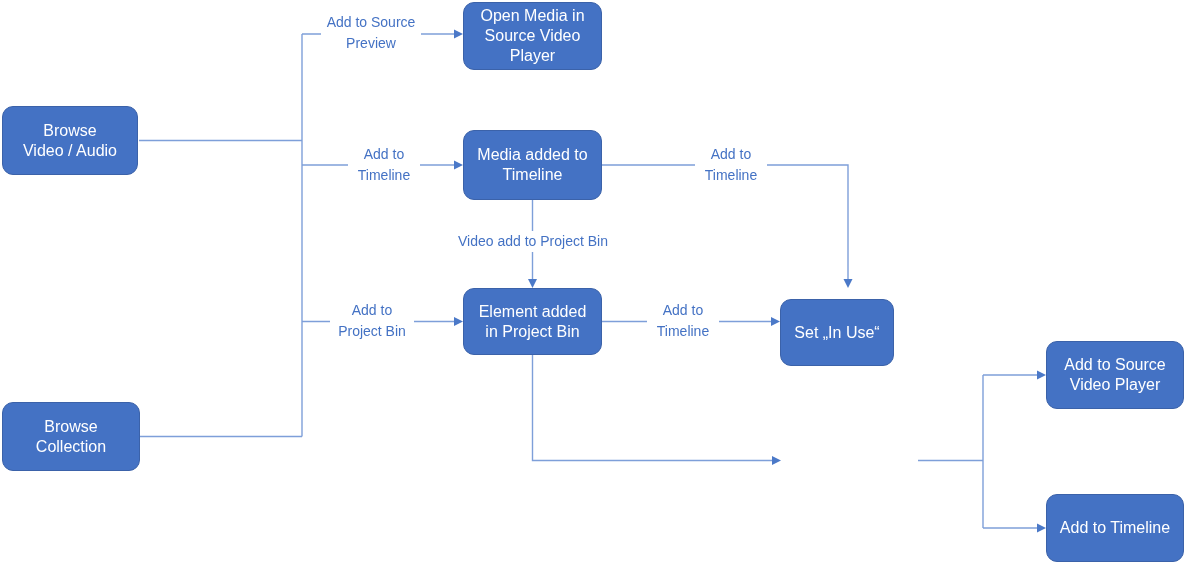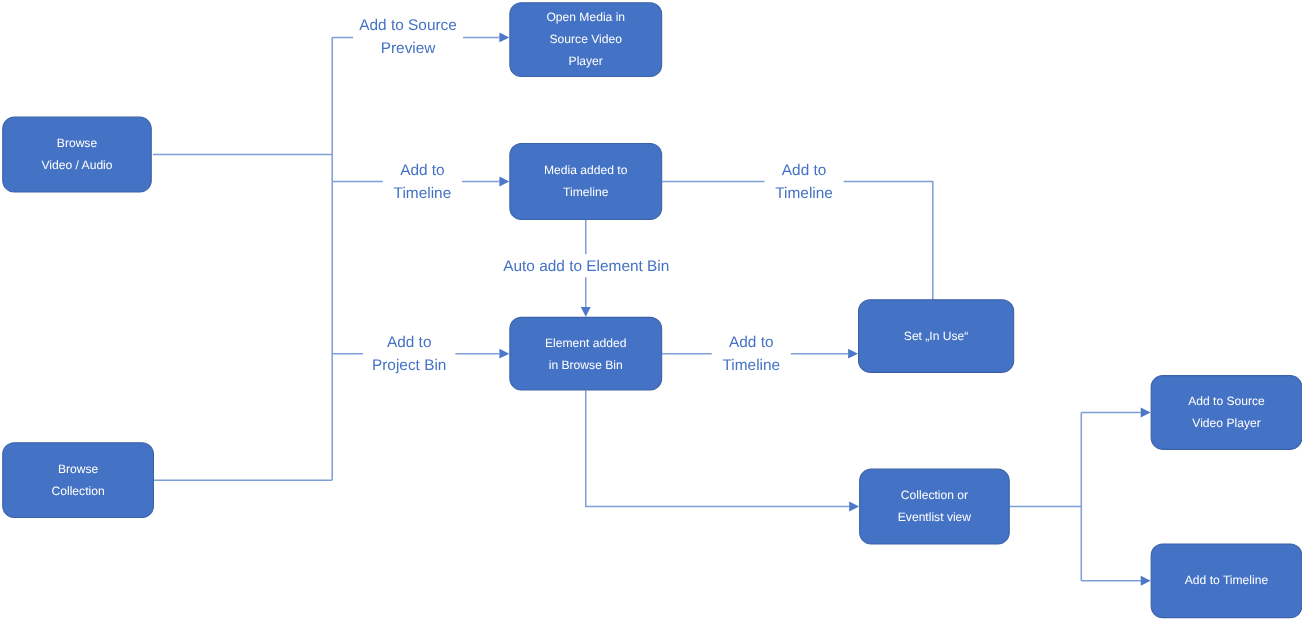--- a/index.html
+++ b/index.html
@@ -22,21 +22,21 @@
     font-size: 14px; line-height: 21px;
     text-align: center; white-space: pre-line;
     display: flex; align-items: center; justify-content: center;
   }
   .flow-box {
     position: absolute; z-index: 3; box-sizing: border-box;
     background: var(--node-fill, #4472c4);
     border: 1.3px solid var(--node-border, #3b62a9);
     border-radius: 11px;
     color: var(--node-text, #ffffff);
-    font-size: 11px; line-height: 20px;
+    font-size: 16px; line-height: 20px;
     text-align: center; white-space: pre-line;
     display: flex; align-items: center; justify-content: center;
   }
 </style>
 </head>
 <body>
 
 <div class="canvas">
 
   <svg class="connectors" width="1184" height="564" viewBox="0 0 1184 564" aria-hidden="true">
@@ -93,37 +93,35 @@
       <polygon class="head" points="1037,523.5 1037,532.5 1046,528"></polygon>
     </g>
   </svg>
 
   <div class="edge-label" style="left:321px; top:12px; width:100px; height:42px;">Add to Source
 Preview</div>
   <div class="edge-label" style="left:348px; top:144px; width:72px; height:42px;">Add to
 Timeline</div>
   <div class="edge-label" style="left:330px; top:300px; width:84px; height:42px;">Add to
 Project Bin</div>
-  <div class="edge-label" style="left:456px; top:231px; width:154px; height:21px;">Auto add to Element Bin</div>
+  <div class="edge-label" style="left:456px; top:231px; width:154px; height:21px;">Video add to Project Bin</div>
   <div class="edge-label" style="left:695px; top:144px; width:72px; height:42px;">Add to
 Timeline</div>
   <div class="edge-label" style="left:647px; top:300px; width:72px; height:42px;">Add to
 Timeline</div>
 
   <div class="flow-box" style="left:2px; top:106px; width:136px; height:69px;">Browse
 Video / Audio</div>
   <div class="flow-box" style="left:2px; top:402px; width:138px; height:69px;">Browse
 Collection</div>
   <div class="flow-box" style="left:463px; top:2px; width:139px; height:68px;">Open Media in
 Source Video
 Player</div>
   <div class="flow-box" style="left:463px; top:130px; width:139px; height:70px;">Media added to
 Timeline</div>
   <div class="flow-box" style="left:463px; top:288px; width:139px; height:67px;">Element added
-in Browse Bin</div>
-  <div class="flow-box" style="left:780px; top:272px; width:142px; height:67px;">Set „In Use“</div>
-  <div class="flow-box" style="left:781px; top:426px; width:137px; height:69px;">Collection or
-Eventlist view</div>
+in Project Bin</div>
+  <div class="flow-box" style="left:780px; top:299px; width:114px; height:67px;">Set „In Use“</div>
   <div class="flow-box" style="left:1046px; top:341px; width:138px; height:68px;">Add to Source
 Video Player</div>
   <div class="flow-box" style="left:1046px; top:494px; width:138px; height:68px;">Add to Timeline</div>
 
 </div>
 
 </body></html>

